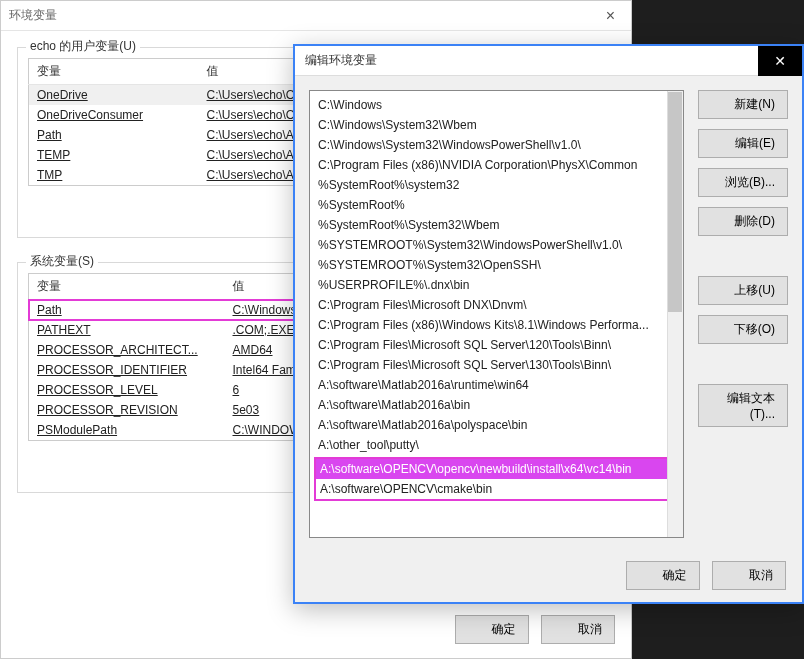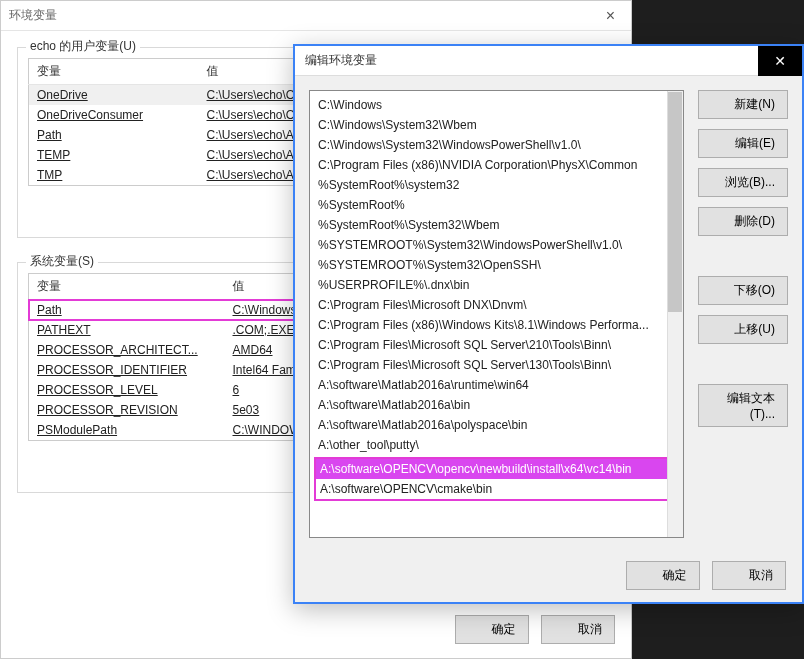--- a/index.html
+++ b/index.html
@@ -176,43 +176,43 @@
           <div class="item">C:\Windows\System32\WindowsPowerShell\v1.0\</div>
           <div class="item">C:\Program Files (x86)\NVIDIA Corporation\PhysX\Common</div>
           <div class="item">%SystemRoot%\system32</div>
           <div class="item">%SystemRoot%</div>
           <div class="item">%SystemRoot%\System32\Wbem</div>
           <div class="item">%SYSTEMROOT%\System32\WindowsPowerShell\v1.0\</div>
           <div class="item">%SYSTEMROOT%\System32\OpenSSH\</div>
           <div class="item">%USERPROFILE%\.dnx\bin</div>
           <div class="item">C:\Program Files\Microsoft DNX\Dnvm\</div>
           <div class="item">C:\Program Files (x86)\Windows Kits\8.1\Windows Performa...</div>
-          <div class="item">C:\Program Files\Microsoft SQL Server\210\Tools\Binn\</div>
+          <div class="item">C:\Program Files\Microsoft SQL Server\120\Tools\Binn\</div>
           <div class="item">C:\Program Files\Microsoft SQL Server\130\Tools\Binn\</div>
           <div class="item">A:\software\Matlab2016a\runtime\win64</div>
           <div class="item">A:\software\Matlab2016a\bin</div>
           <div class="item">A:\software\Matlab2016a\polyspace\bin</div>
           <div class="item">A:\other_tool\putty\</div>
           <div class="pinkbox">
             <div class="item selected">A:\software\OPENCV\opencv\newbuild\install\x64\vc14\bin</div>
             <div class="item">A:\software\OPENCV\cmake\bin</div>
           </div>
         </div>
       <div class="scroll">
         <div class="thumb"></div>
       </div>
     </div>
     <div class="side-btns">
       <span class="btn">新建(N)</span>
       <span class="btn">编辑(E)</span>
       <span class="btn">浏览(B)...</span>
       <span class="btn">删除(D)</span>
       <div class="spacer"></div>
+      <span class="btn">上移(U)</span>
       <span class="btn">下移(O)</span>
-      <span class="btn">上移(U)</span>
       <div class="spacer"></div>
       <span class="btn">编辑文本(T)...</span>
     </div>
   </div>
   <div class="edit-footer">
     <span class="btn">确定</span>
     <span class="btn">取消</span>
   </div>
 </div>
 

